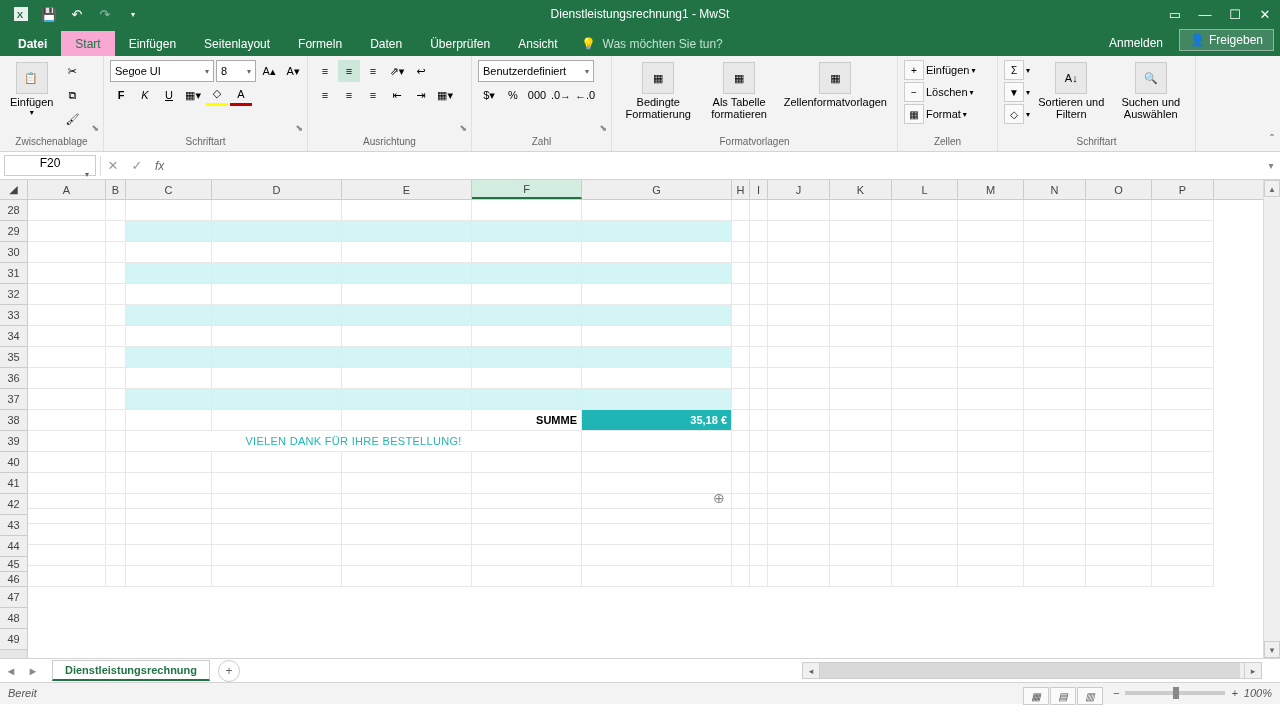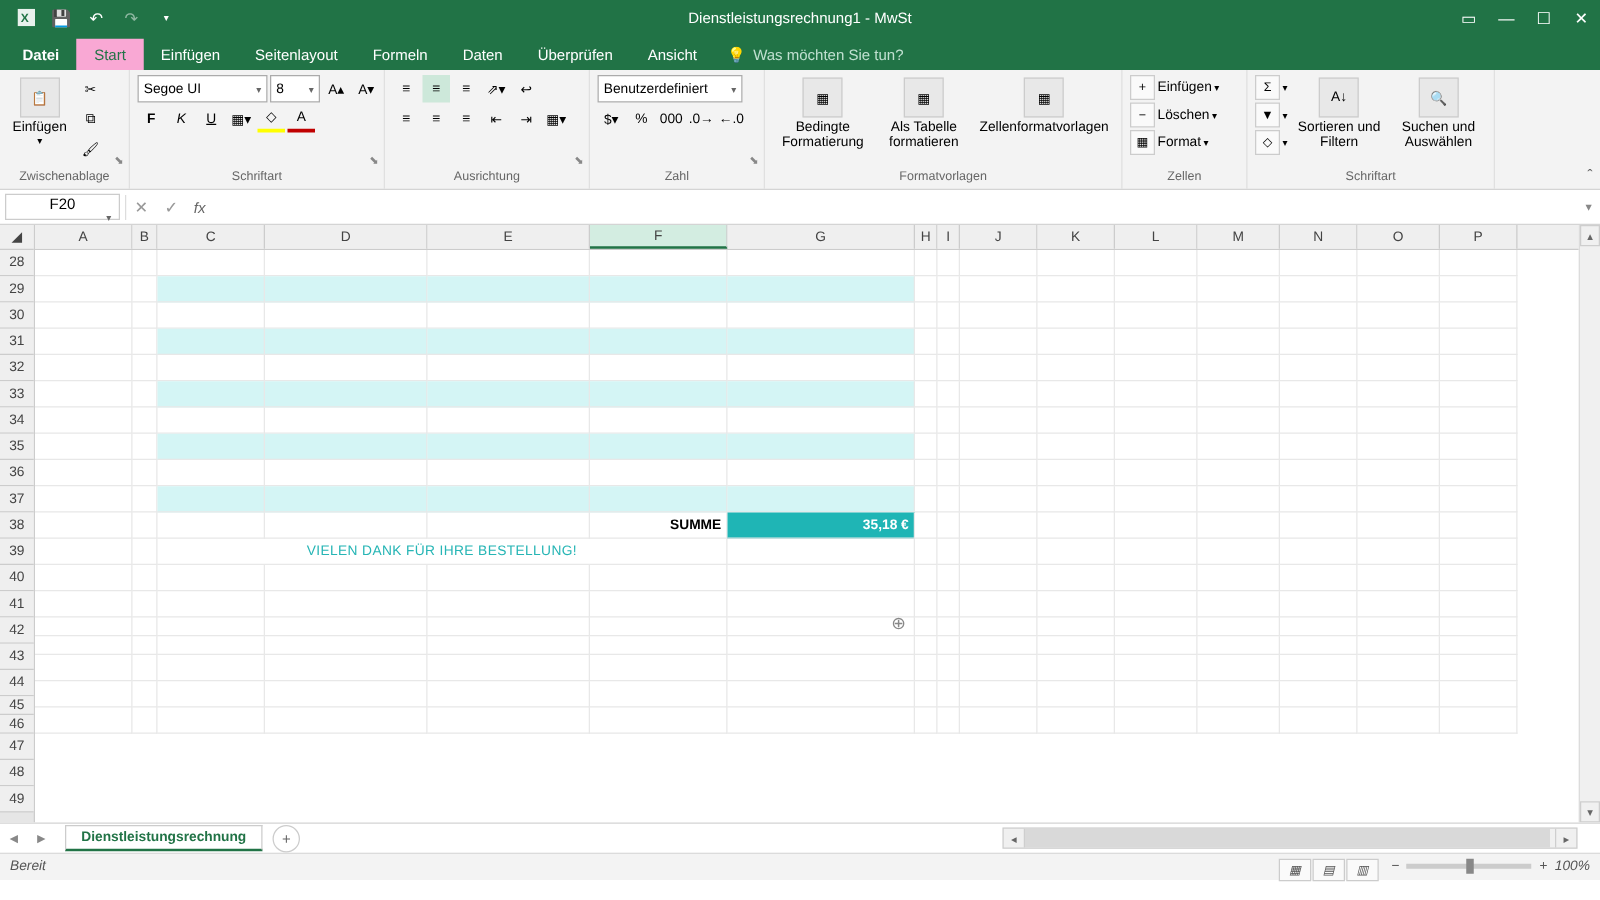--- a/index.html
+++ b/index.html
@@ -119,20 +119,27 @@
   <div class="tab active">Start</div>
   <div class="tab">Einfügen</div>
   <div class="tab">Seitenlayout</div>
   <div class="tab">Formeln</div>
   <div class="tab">Daten</div>
   <div class="tab">Überprüfen</div>
   <div class="tab">Ansicht</div>
   <div class="search-hint">
     <span>💡</span>
     <span>Was möchten Sie tun?</span>
+  </div>
+  <div class="right-tabs">
+    <div class="right-tab">Anmelden</div>
+    <div class="share-btn">
+      <span>👤</span>
+      <span>Freigeben</span>
+    </div>
   </div>
 </div>
 
 <div class="ribbon">
 
   <div class="rgroup" style="width:104px;position:relative">
     <div class="rgroup-body">
       <div class="vbtn">
         <div class="ico">📋</div>
         <span>Einfügen</span>

